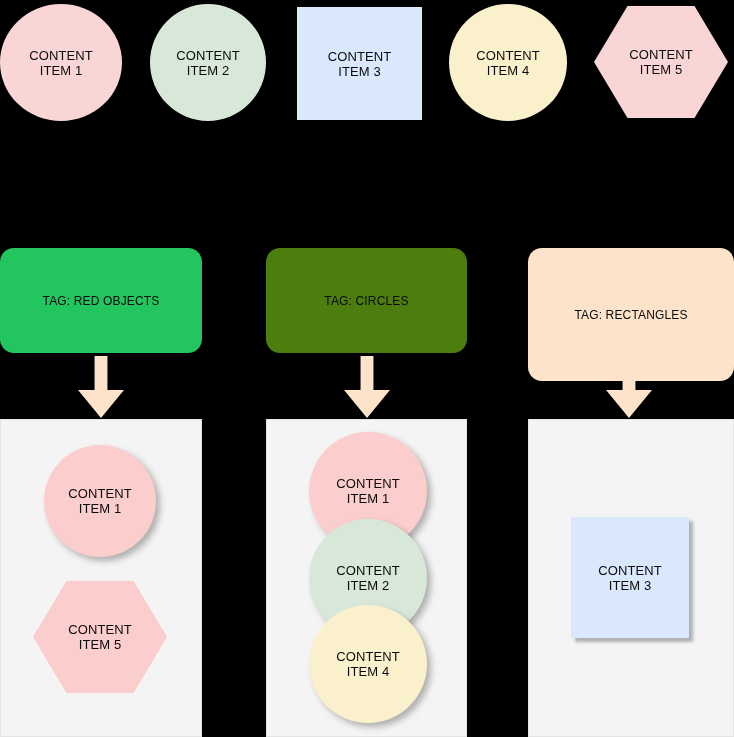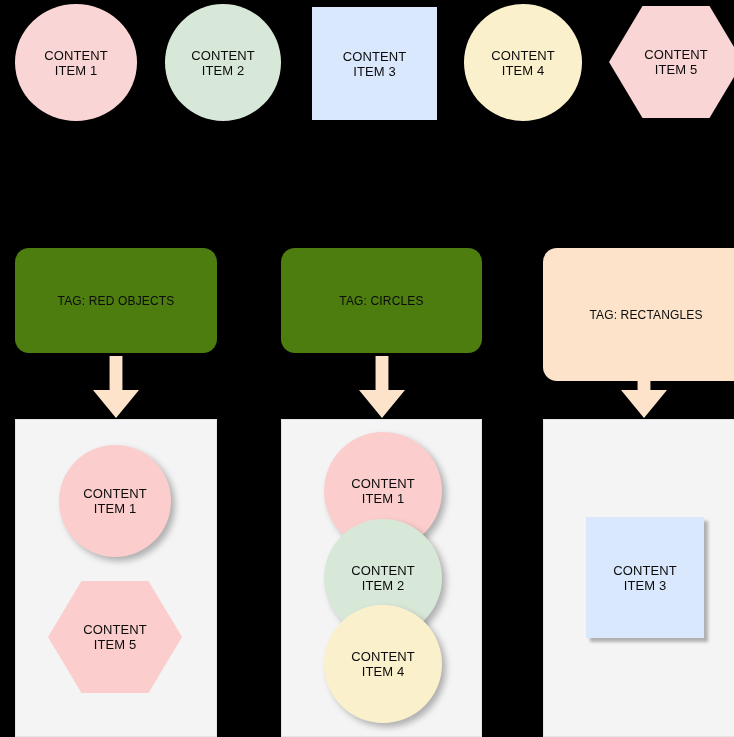--- a/index.html
+++ b/index.html
@@ -12,21 +12,20 @@
     height: 737px;
     position: relative;
     overflow: hidden;
     font-family: "Liberation Sans", sans-serif;
     -webkit-font-smoothing: antialiased;
   }
 
   .stage {
     position: absolute;
     inset: 0;
-    margin-left: 15px;
   }
 
   
   .shape-label {
     position: absolute;
     left: 0;
     right: 0;
     top: 50%;
     transform: translateY(-50%);
     text-align: center;
@@ -119,21 +118,21 @@
         <div class="shape-label">CONTENT
 ITEM 4</div>
       </div>
       <div class="top-shape hexagon" style="left: 594px; top: 6px; width: 134px; height: 112px; background: rgb(250, 213, 213);">
         <div class="shape-label">CONTENT
 ITEM 5</div>
       </div>
     </div>
 
   <div id="tag-row">
-      <div class="tag-box" style="left: 0px; top: 248px; width: 202px; height: 105px; background: #4d7c0f;">
+      <div class="tag-box" style="left: 0px; top: 248px; width: 202px; height: 105px; background: #22c55e;">
         <div class="tag-text">TAG: RED OBJECTS</div>
       </div>
       <div class="tag-box" style="left: 266px; top: 248px; width: 201px; height: 105px; background: #4d7c0f;">
         <div class="tag-text">TAG: CIRCLES</div>
       </div>
       <div class="tag-box" style="left: 528px; top: 248px; width: 206px; height: 133px; background: rgb(252, 227, 202);">
         <div class="tag-text">TAG: RECTANGLES</div>
       </div>
     </div>
 

